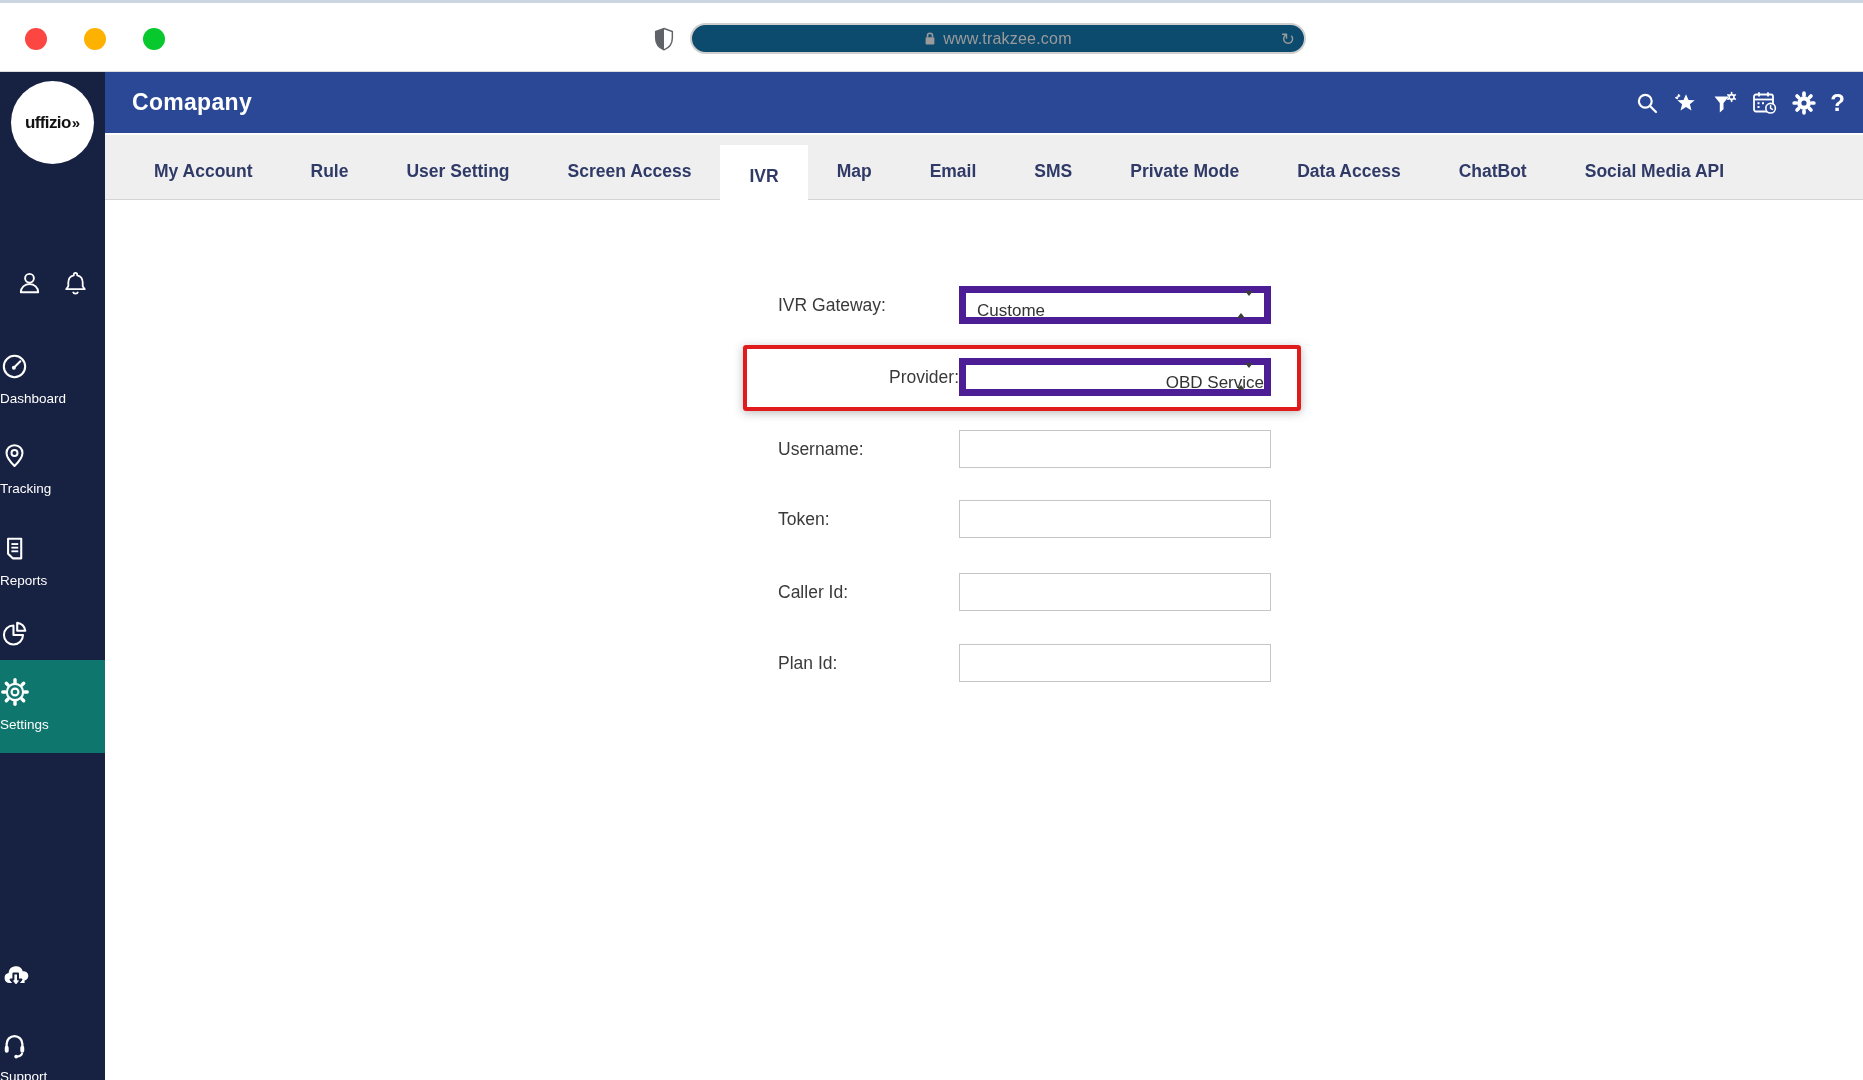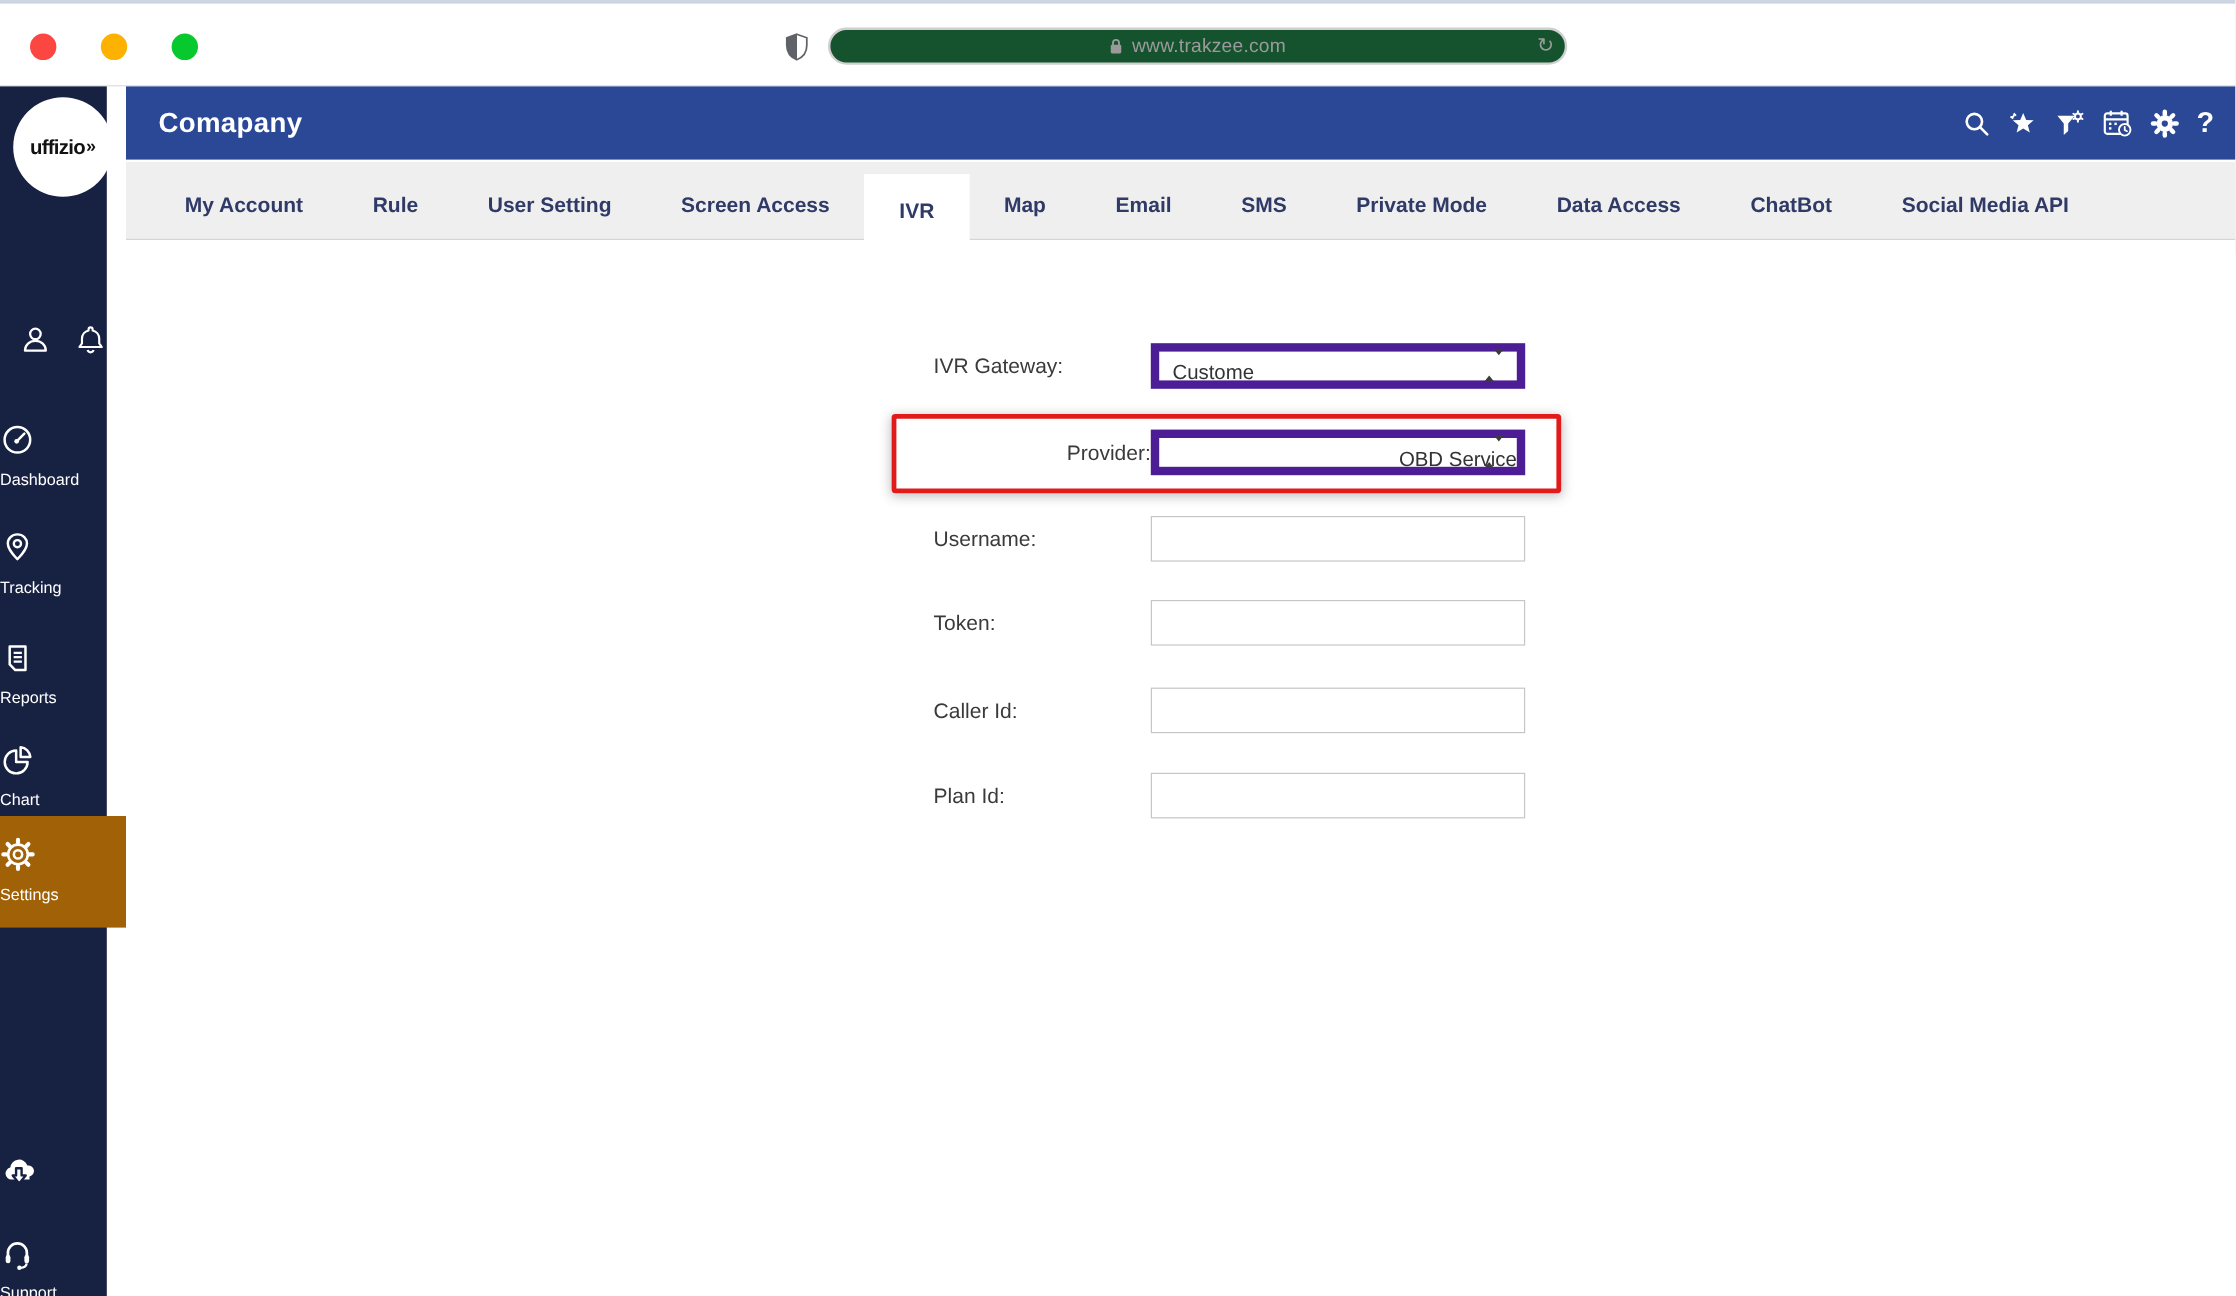--- a/index.html
+++ b/index.html
@@ -15,52 +15,52 @@
     position:absolute; left:0; top:0; width:1863px; height:72px;
     background:#ffffff; border-top:3px solid #ccd5e2; border-bottom:1px solid #dcdcdc;
   }
   .traffic { position:absolute; top:25px; width:22px; height:22px; border-radius:50%; }
   .t-red    { left:25px;  background:#fb4642; }
   .t-yellow { left:84px;  background:#fdb201; }
   .t-green  { left:143px; background:#07c82c; }
   .shield-wrap { position:absolute; left:653px; top:24px; }
   .url-bar {
     position:absolute; left:690px; top:20px; width:616px; height:31px;
-    border:2px solid #cfcfcf; border-radius:16px; background:#14532d;
+    border:2px solid #cfcfcf; border-radius:16px; background:#0c4a6e;
     display:flex; align-items:center; justify-content:center; gap:7px;
   }
   .url-text { color:#9b9b9b; font-size:16px; letter-spacing:.2px; }
   .reload {
     position:absolute; right:9px; top:50%; transform:translateY(-52%);
     color:#9a9a9a; font-size:17px; font-family:"DejaVu Sans", sans-serif;
   }
 
   
   .sidebar {
-    position:absolute; left:0; top:72px; width:89px; height:1008px;
+    position:absolute; left:0; top:72px; width:105px; height:1008px;
     background:#172142;
   }
   .logo-circle {
     position:absolute; left:11px; top:9px; width:83px; height:83px;
     background:#fff; border-radius:50%;
     display:flex; align-items:center; justify-content:center;
   }
   .logo-text { color:#121212; font-size:17px; font-weight:700; letter-spacing:-.6px; }
   .logo-arr  { color:#121212; font-size:15px; font-weight:700; margin-left:1px; }
   .side-topicons {
     position:absolute; left:0; top:197px; width:105px;
     display:flex; justify-content:center; gap:19px;
   }
   .nav-item { position:absolute; left:0; width:105px; text-align:left; color:#fff; }
   .nav-item .lbl { display:block; font-size:13.5px; margin-top:6px; color:#fff; }
   .nav-dashboard { top:280px; }
   .nav-tracking  { top:370px; }
   .nav-reports   { top:462px; }
   .nav-chart     { top:547px; }
-  .nav-settings  { top:608px; height:93px; background:#a16207; padding-top:17px; }
+  .nav-settings  { top:588px; height:93px; background:#0f766e; padding-top:17px; }
   .nav-cloud     { top:890px; }
   .nav-support   { top:958px; }
 
   
   .header {
     position:absolute; left:105px; top:72px; width:1758px; height:61px;
     background:#2a4895;
   }
   .page-title {
     position:absolute; left:27px; top:0; line-height:61px;

